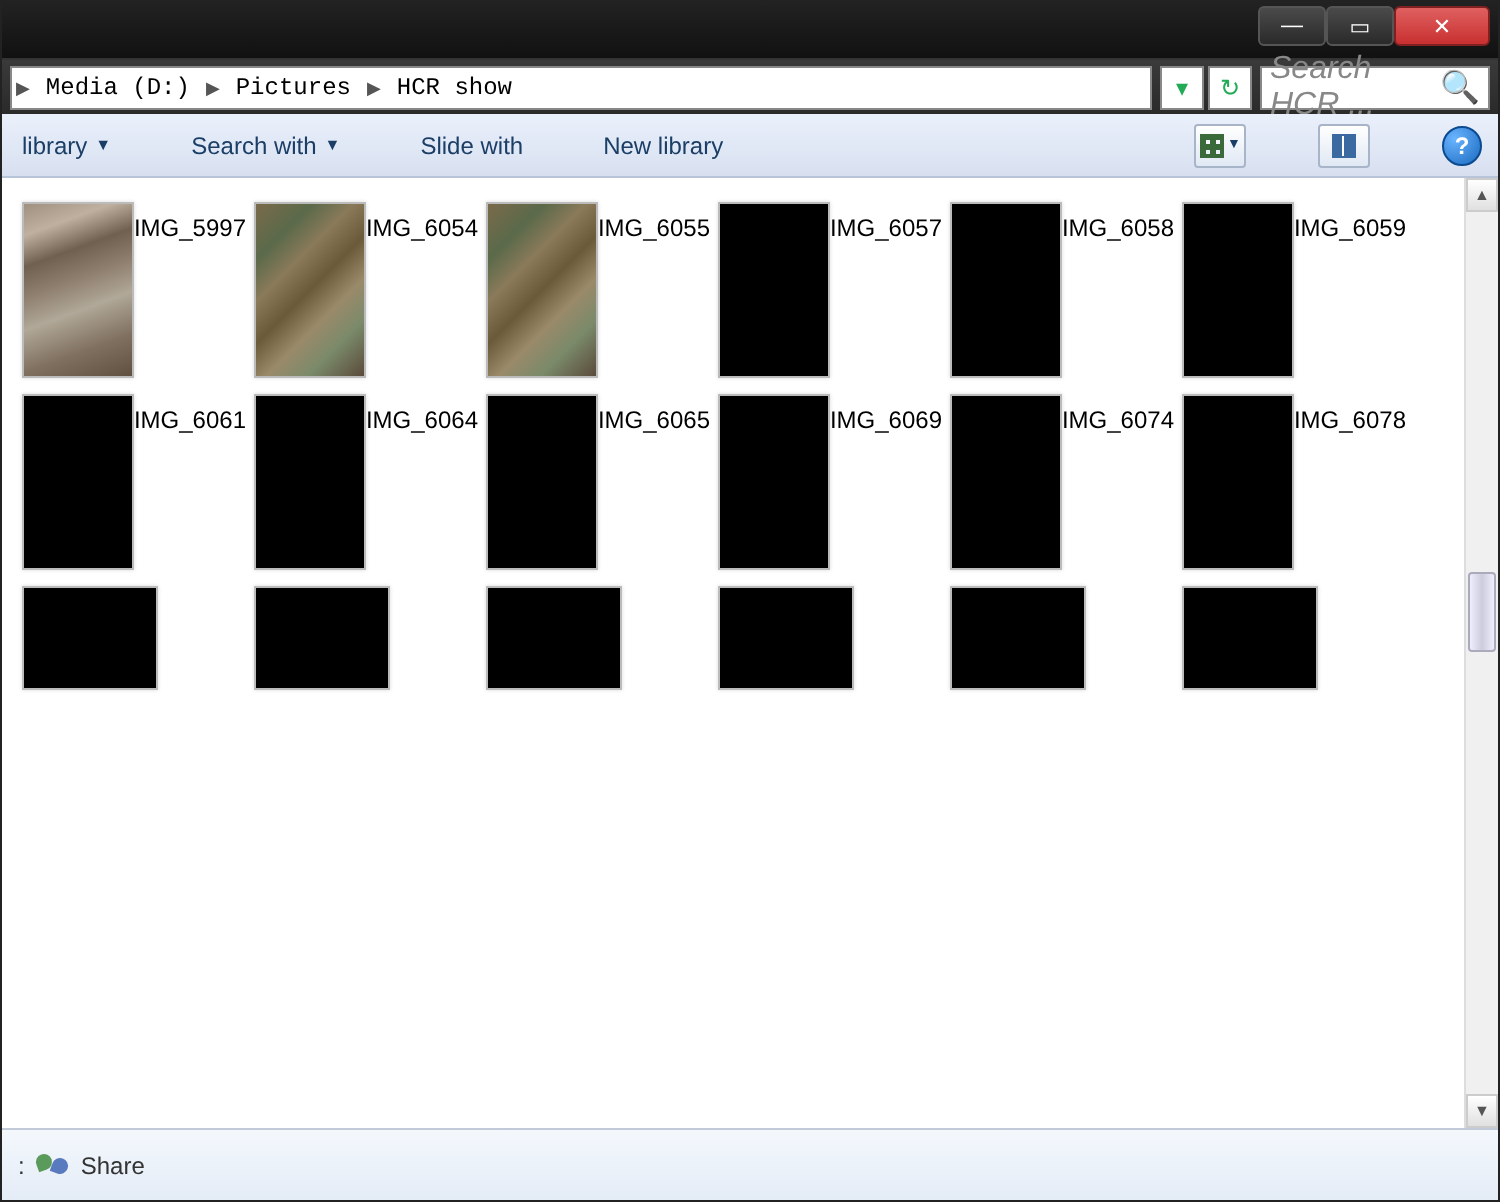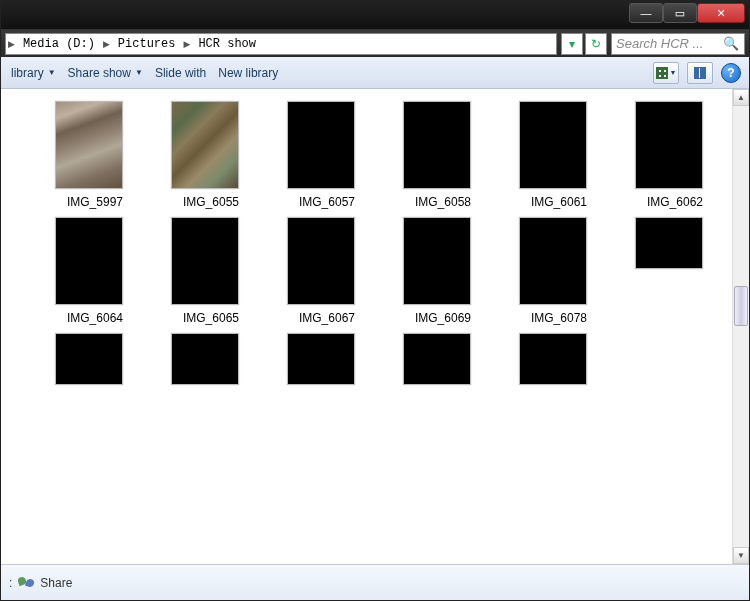--- a/index.html
+++ b/index.html
@@ -8,31 +8,31 @@
   .titlebar { height: 28px; background: linear-gradient(to bottom,#222,#111); display:flex; justify-content:flex-end; align-items:flex-start; padding: 2px 4px 0 4px; }
   .titlebtns { display:flex; gap:0; }
   .titlebtn { width:34px; height:20px; border:1px solid #555; border-radius:3px; display:flex; align-items:center; justify-content:center; background: linear-gradient(to bottom,#4a4a4a,#2a2a2a); color:#fff; font-size:11px; cursor:pointer; }
   .titlebtn.close { background: linear-gradient(to bottom,#e06060,#c83030); border-color:#802020; width:48px; }
   .addrbar { height:28px; background: linear-gradient(to bottom, #3a3a3a, #2a2a2a); display:flex; align-items:center; padding:2px 4px; gap:4px; border-top:1px solid #333; }
   .addrbox { flex:1; height:22px; background:#fff; border:1px solid #888; display:flex; align-items:center; color:#000; font-size:12px; overflow:hidden; }
   .crumb { padding:0 6px; display:flex; align-items:center; height:100%; cursor:pointer; white-space:nowrap;font-family:Liberation Mono, monospace; }
   .crumbsep { color:#555; font-size:9px; padding:0 2px; }
   .addrside { display:flex; align-items:center; gap:2px; }
   .addrbtn { width:22px; height:22px; background:#fff; border:1px solid #888; display:flex; align-items:center; justify-content:center; color:#2a5; font-size:12px; cursor:pointer; }
-  .searchbox { width:134px; height:22px; background:#fff; border:1px solid #888; display:flex; align-items:center; padding:0 4px; color:#888; font-style:italic; font-size:13px; }
+  .searchbox { width:115px; height:22px; background:#fff; border:1px solid #888; display:flex; align-items:center; padding:0 4px; color:#888; font-style:italic; font-size:16px; }
   .searchbox .sicon { margin-left:auto; color:#5a8ac6; font-style:normal; }
-  .toolbar { height:32px; background: linear-gradient(to bottom, #eaf0fb, #d8e0f0); display:flex; align-items:center; padding:0 8px; gap:8px; color:#1a3e66; border-bottom:1px solid #b8c4d8; }
+  .toolbar { height:32px; background: linear-gradient(to bottom, #eaf0fb, #d8e0f0); display:flex; align-items:center; padding:0 8px; gap:36px; color:#1a3e66; border-bottom:1px solid #b8c4d8; }
   .toolitem { display:flex; align-items:center; gap:4px; cursor:pointer; padding:4px 2px; font-size:12px; }
   .toolitem .dd { font-size:8px; color:#1a3e66; }
   .toolbar .spacer { flex:1; }
   .viewbtn { width:26px; height:22px; border:1px solid #a8b4c8; background:linear-gradient(to bottom,#fff,#e0e8f4); border-radius:2px; display:flex; align-items:center; justify-content:center; cursor:pointer; }
   .helpbtn { width:20px; height:20px; border-radius:50%; background: radial-gradient(circle at 30% 30%, #6ab4ff, #1a6ac0); color:#fff; display:flex; align-items:center; justify-content:center; font-weight:bold; font-size:12px; cursor:pointer; border:1px solid #0a4a90; }
   .content-wrap { flex:1; display:flex; background:#fff; overflow:hidden; }
   .content { flex:1; background:#fff; overflow-y:auto; display:flex; flex-wrap:wrap; align-content:flex-start; padding:8px 8px 0 8px; gap:0; }
-  .item { width:116px; display:flex; flex-direction:column; align-items:flex-end; padding:4px 2px 4px 2px; cursor:pointer; }
+  .item { width:116px; display:flex; flex-direction:row; align-items:flex-start; padding:4px 2px 4px 2px; cursor:pointer; }
   .thumb { width:68px; height:88px; background:#000; border:1px solid #bbb; box-shadow:0 0 2px rgba(0,0,0,0.15); display:flex; align-items:center; justify-content:center; overflow:hidden; }
   .thumb.rock { background: linear-gradient(135deg, #7a6a4a 0%, #5a6a4a 20%, #8a7a5a 35%, #6a5a3a 50%, #9a8a6a 65%, #7a8a6a 80%, #5a4a3a 100%); }
   .thumb.rock.light { background: linear-gradient(160deg, #a09080 0%, #c0b0a0 15%, #706050 30%, #908070 45%, #b0a898 60%, #807060 80%, #605040 100%); }
   .caption { margin-top:6px; font-size:12px; color:#000; text-align:center; white-space:nowrap; }
   .partial-row .thumb { height:52px; }
   .scrollbar { width:17px; background:#f0f0f0; border-left:1px solid #ddd; position:relative; }
   .sb-btn { width:100%; height:17px; background:linear-gradient(to bottom,#fff,#e0e0e0); border:1px solid #ccc; display:flex; align-items:center; justify-content:center; font-size:8px; color:#555; cursor:pointer; }
   .sb-track { position:absolute; top:17px; bottom:17px; left:0; right:0; }
   .sb-thumb { position:absolute; left:1px; right:1px; top:180px; height:40px; background:linear-gradient(to right,#eef,#ccd,#eef); border:1px solid #aab; border-radius:2px; cursor:pointer; }
   .sb-bottom { position:absolute; bottom:0; }
@@ -75,21 +75,21 @@
       <span class="sicon">🔍</span>
     </div>
   </div>
 
   <div class="toolbar">
     <div class="toolitem">
       <span>library</span>
       <span class="dd">▼</span>
     </div>
     <div class="toolitem">
-      <span>Share show</span>
+      <span>Search with</span>
       <span class="dd">▼</span>
     </div>
     <div class="toolitem">
       <span>Slide with</span>
     </div>
     <div class="toolitem">
       <span>New library</span>
     </div>
     <div class="spacer"></div>
     <div class="viewbtn">
@@ -103,53 +103,57 @@
   </div>
 
   <div class="content-wrap">
     <div class="content" id="file-grid">
         <div class="item">
           <div class="thumb rock light"></div>
           <div class="caption">IMG_5997</div>
         </div>
         <div class="item">
           <div class="thumb rock"></div>
+          <div class="caption">IMG_6054</div>
+        </div>
+        <div class="item">
+          <div class="thumb rock"></div>
           <div class="caption">IMG_6055</div>
         </div>
         <div class="item">
           <div class="thumb"></div>
           <div class="caption">IMG_6057</div>
         </div>
         <div class="item">
           <div class="thumb"></div>
           <div class="caption">IMG_6058</div>
         </div>
         <div class="item">
           <div class="thumb"></div>
-          <div class="caption">IMG_6061</div>
+          <div class="caption">IMG_6059</div>
         </div>
         <div class="item">
           <div class="thumb"></div>
-          <div class="caption">IMG_6062</div>
+          <div class="caption">IMG_6061</div>
         </div>
         <div class="item">
           <div class="thumb"></div>
           <div class="caption">IMG_6064</div>
         </div>
         <div class="item">
           <div class="thumb"></div>
           <div class="caption">IMG_6065</div>
         </div>
         <div class="item">
           <div class="thumb"></div>
-          <div class="caption">IMG_6067</div>
+          <div class="caption">IMG_6069</div>
         </div>
         <div class="item">
           <div class="thumb"></div>
-          <div class="caption">IMG_6069</div>
+          <div class="caption">IMG_6074</div>
         </div>
         <div class="item">
           <div class="thumb"></div>
           <div class="caption">IMG_6078</div>
         </div>
         <div class="item partial-row">
           <div class="thumb"></div>
         </div>
         <div class="item partial-row">
           <div class="thumb"></div>

